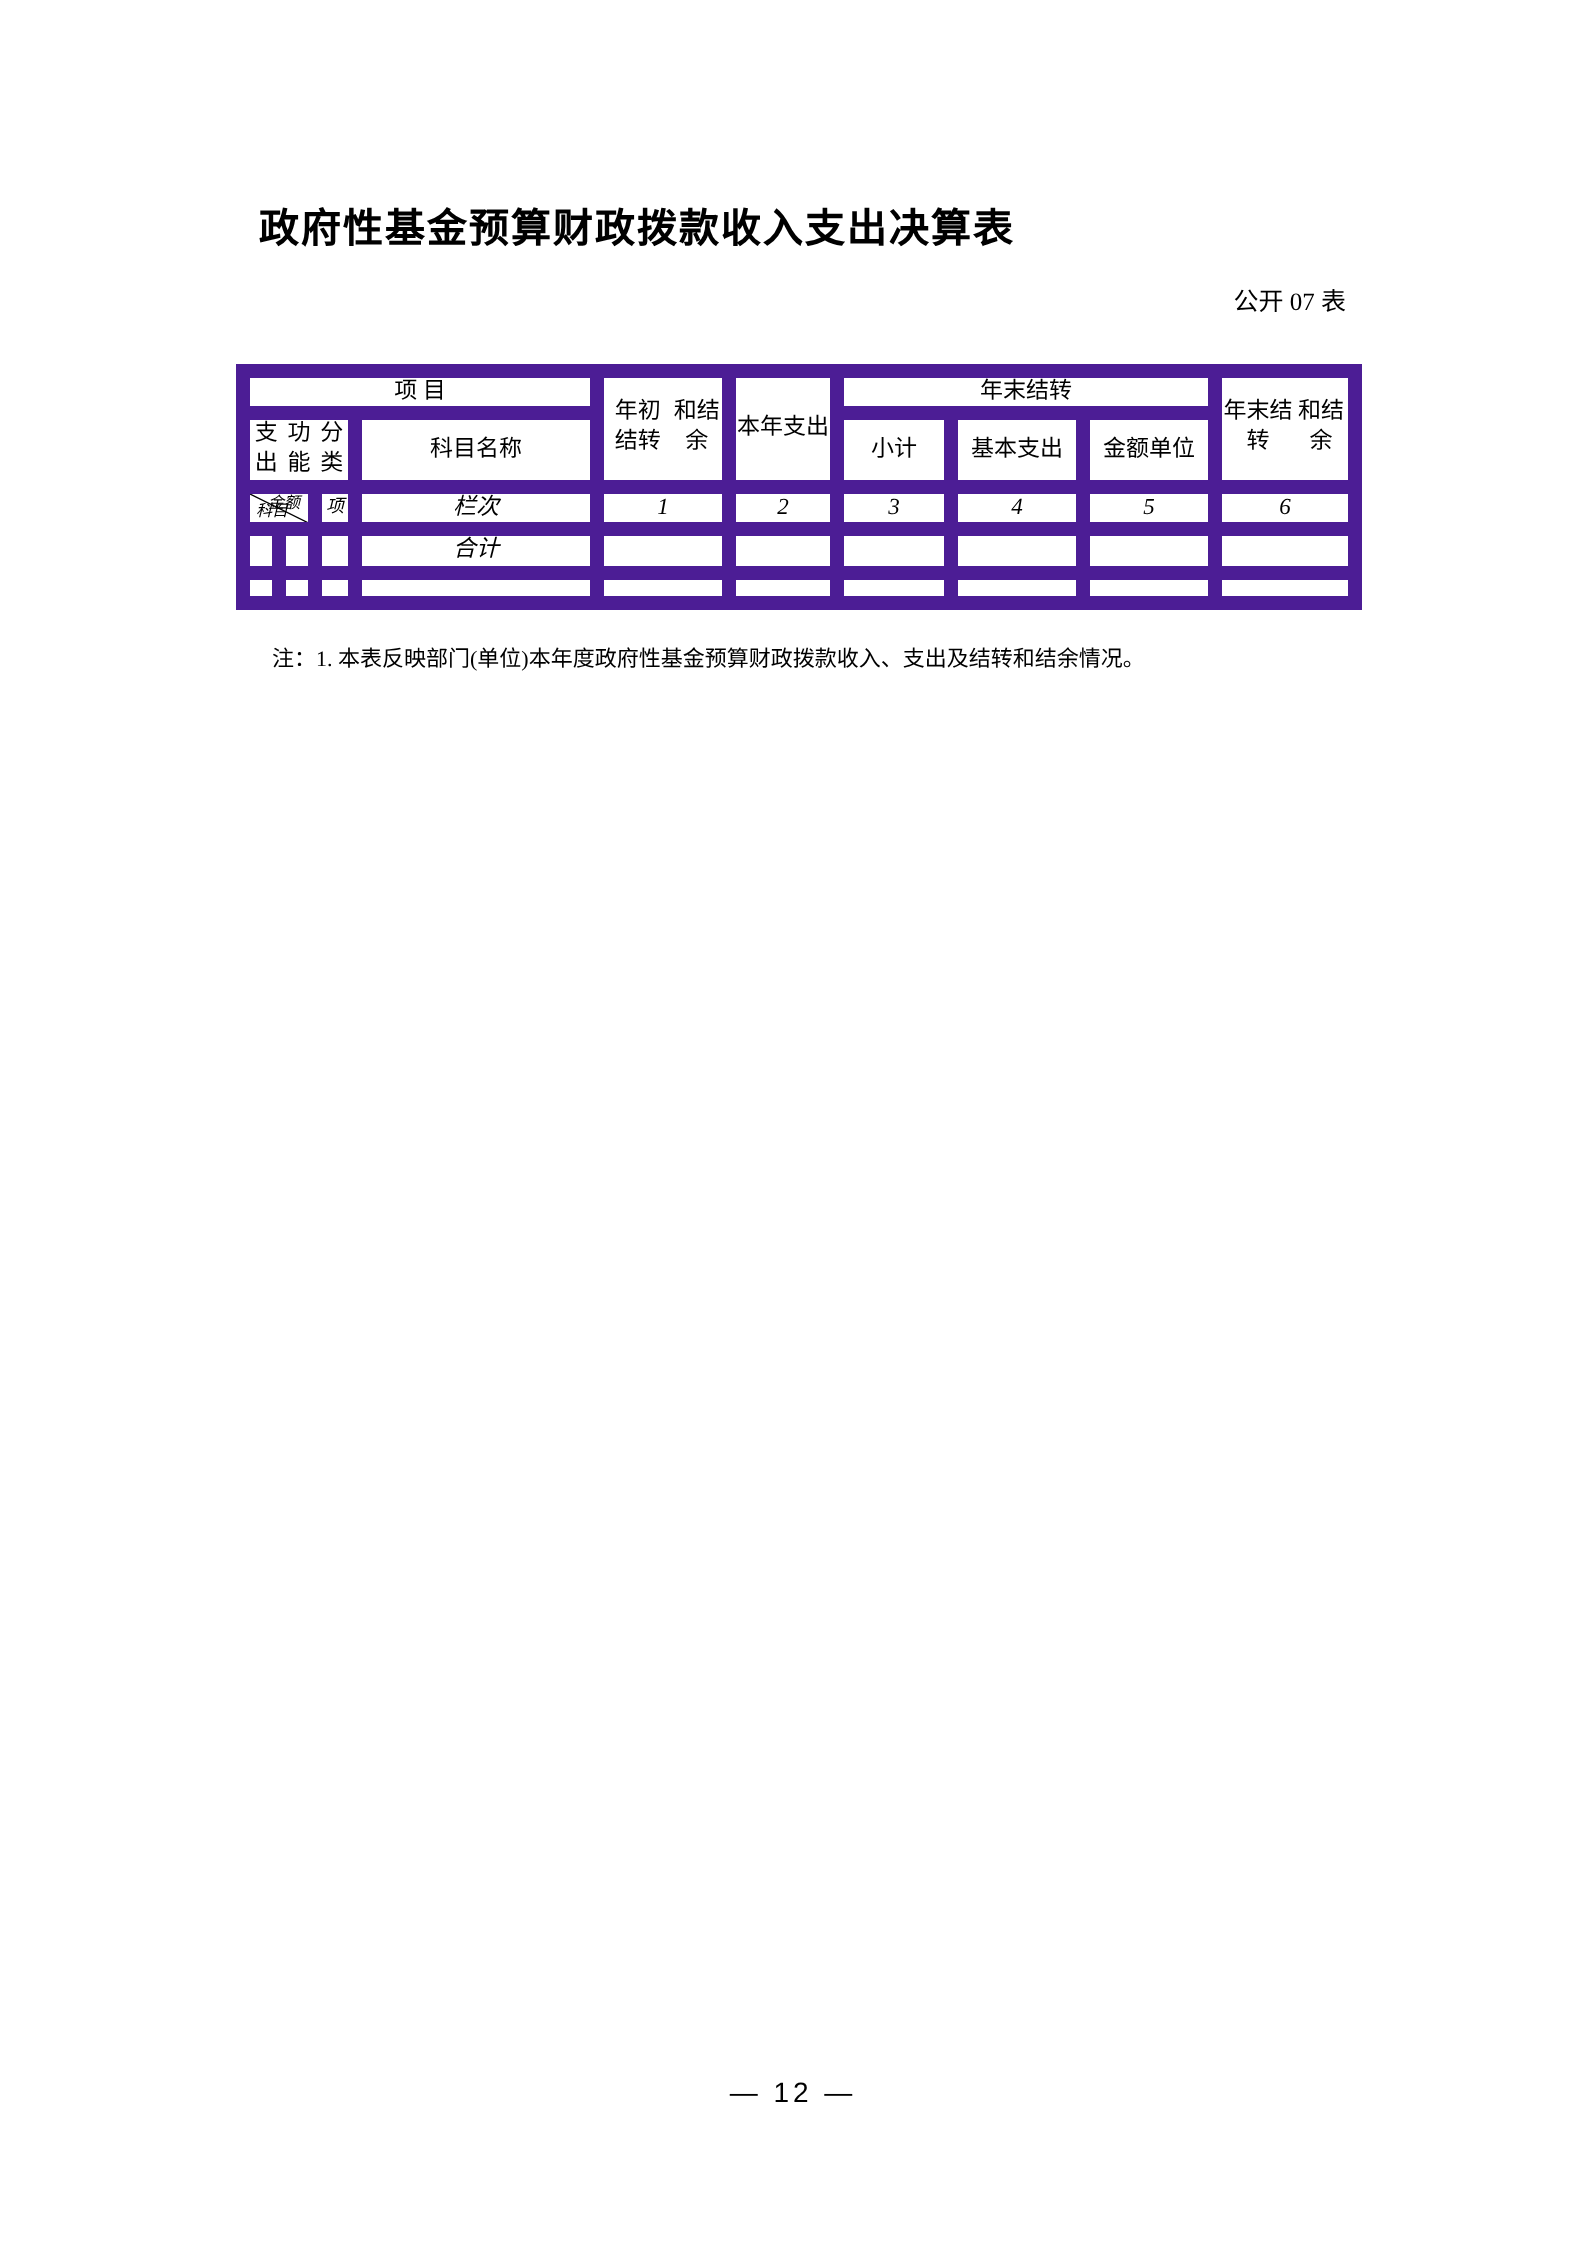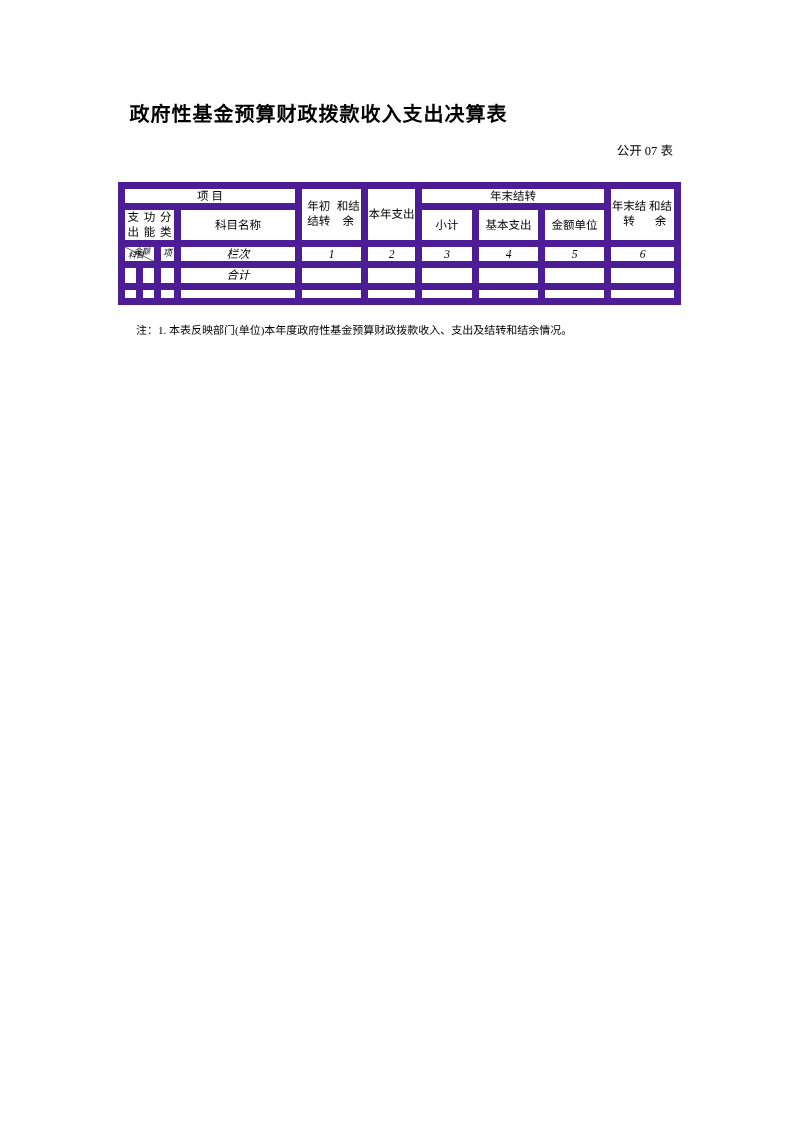--- a/index.html
+++ b/index.html
@@ -251,14 +251,15 @@
         <td></td>
         <td></td>
       </tr>
     </tbody>
   </table>
 
   <div class="notes">
     <div class="n1">注：1. 本表反映部门(单位)本年度政府性基金预算财政拨款收入、支出及结转和结余情况。</div>
   </div>
 
+  <div class="footer">— 12 —</div>
 
 </div>
 
 </body></html>

